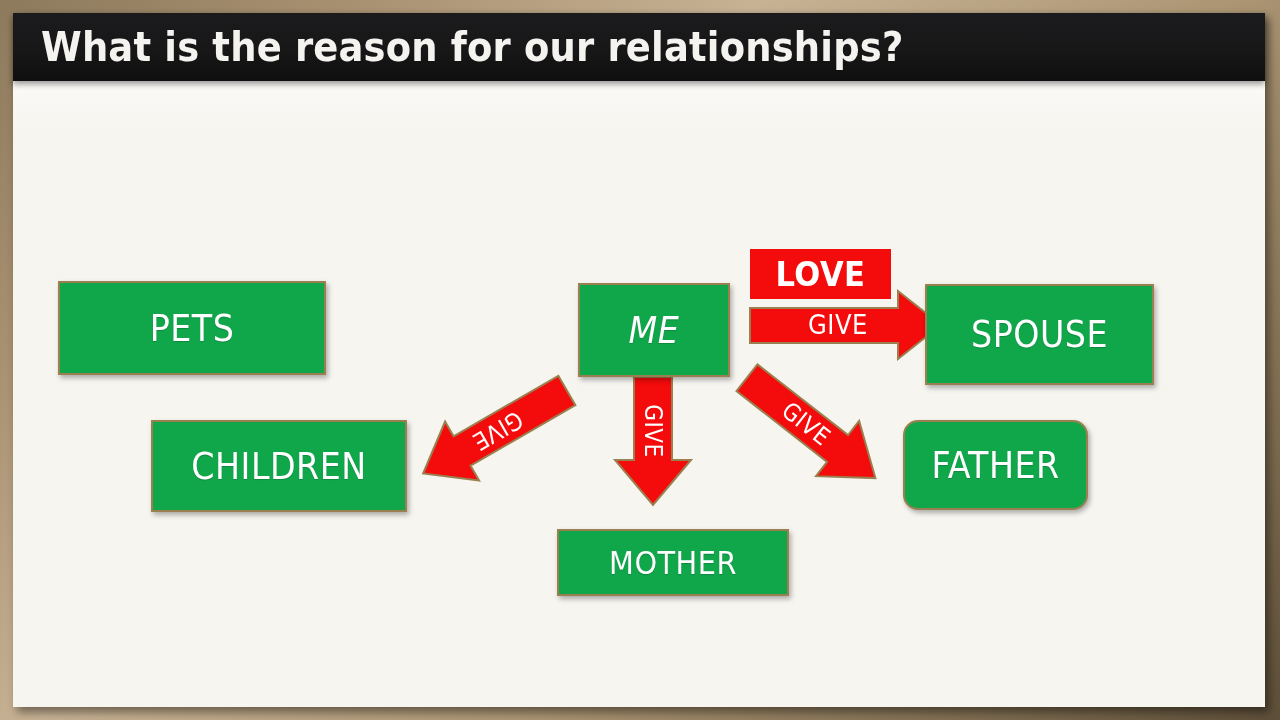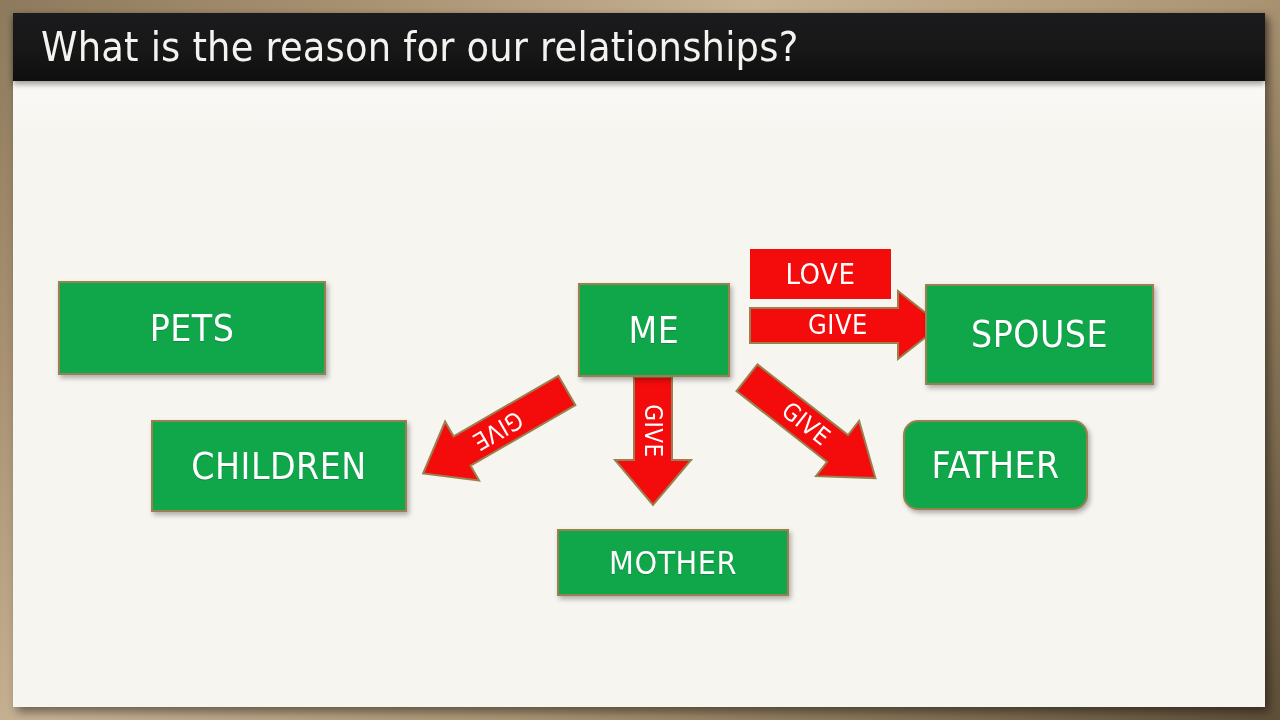--- a/index.html
+++ b/index.html
@@ -46,21 +46,21 @@
     background: linear-gradient(180deg, #1b1b1d 0%, #171718 55%, #0f0f10 100%);
     box-shadow: 0 3px 6px rgba(0,0,0,0.4);
   }
   #title-text {
     position: absolute;
     left: 28px;
     top: 50%;
     transform: translateY(-50%);
     color: #f4f3f0;
     font-size: 41px;
-    font-weight: 400;
+    font-weight: 700;
     letter-spacing: 0.2px;
     white-space: nowrap;
     font-stretch: condensed;
   }
 
   
   #diagram {
     position: absolute;
     left: 0;
     top: 0;
@@ -84,21 +84,21 @@
     font-size: 37px;
     font-weight: 300;
     letter-spacing: 0.5px;
     font-stretch: condensed;
     line-height: 1;
     white-space: nowrap;
     text-shadow: 0 1px 1px rgba(0,0,0,0.18);
   }
 
   #box-pets     { left: 58px;  top: 281px; width: 268px; height: 94px; }
-  #box-me       { left: 578px; top: 283px; width: 152px; height: 94px; }
+  #box-me       { left: 578px; top: 283px; width: 152px; height: 94px; font-style: italic; }
   #box-spouse   { left: 925px; top: 284px; width: 229px; height: 101px; justify-content: center; }
   #box-children { left: 151px; top: 420px; width: 256px; height: 92px; }
   #box-father   { left: 903px; top: 420px; width: 185px; height: 90px; border-radius: 15px; }
   #box-mother   { left: 557px; top: 529px; width: 232px; height: 67px; }
 
   #box-mother > span { font-size: 32px; }
 
   
   #love-plate {
     position: absolute;
@@ -106,22 +106,22 @@
     top: 249px;
     width: 141px;
     height: 50px;
     background: #f40b0b;
     display: flex;
     align-items: center;
     justify-content: center;
   }
   #love-plate > span {
     color: #ffffff;
-    font-size: 29px;
-    font-weight: 400;
+    font-size: 34px;
+    font-weight: 700;
     letter-spacing: 0.5px;
     font-stretch: condensed;
     line-height: 1;
   }
 
   
   #arrow-layer {
     position: absolute;
     left: 0;
     top: 0;

